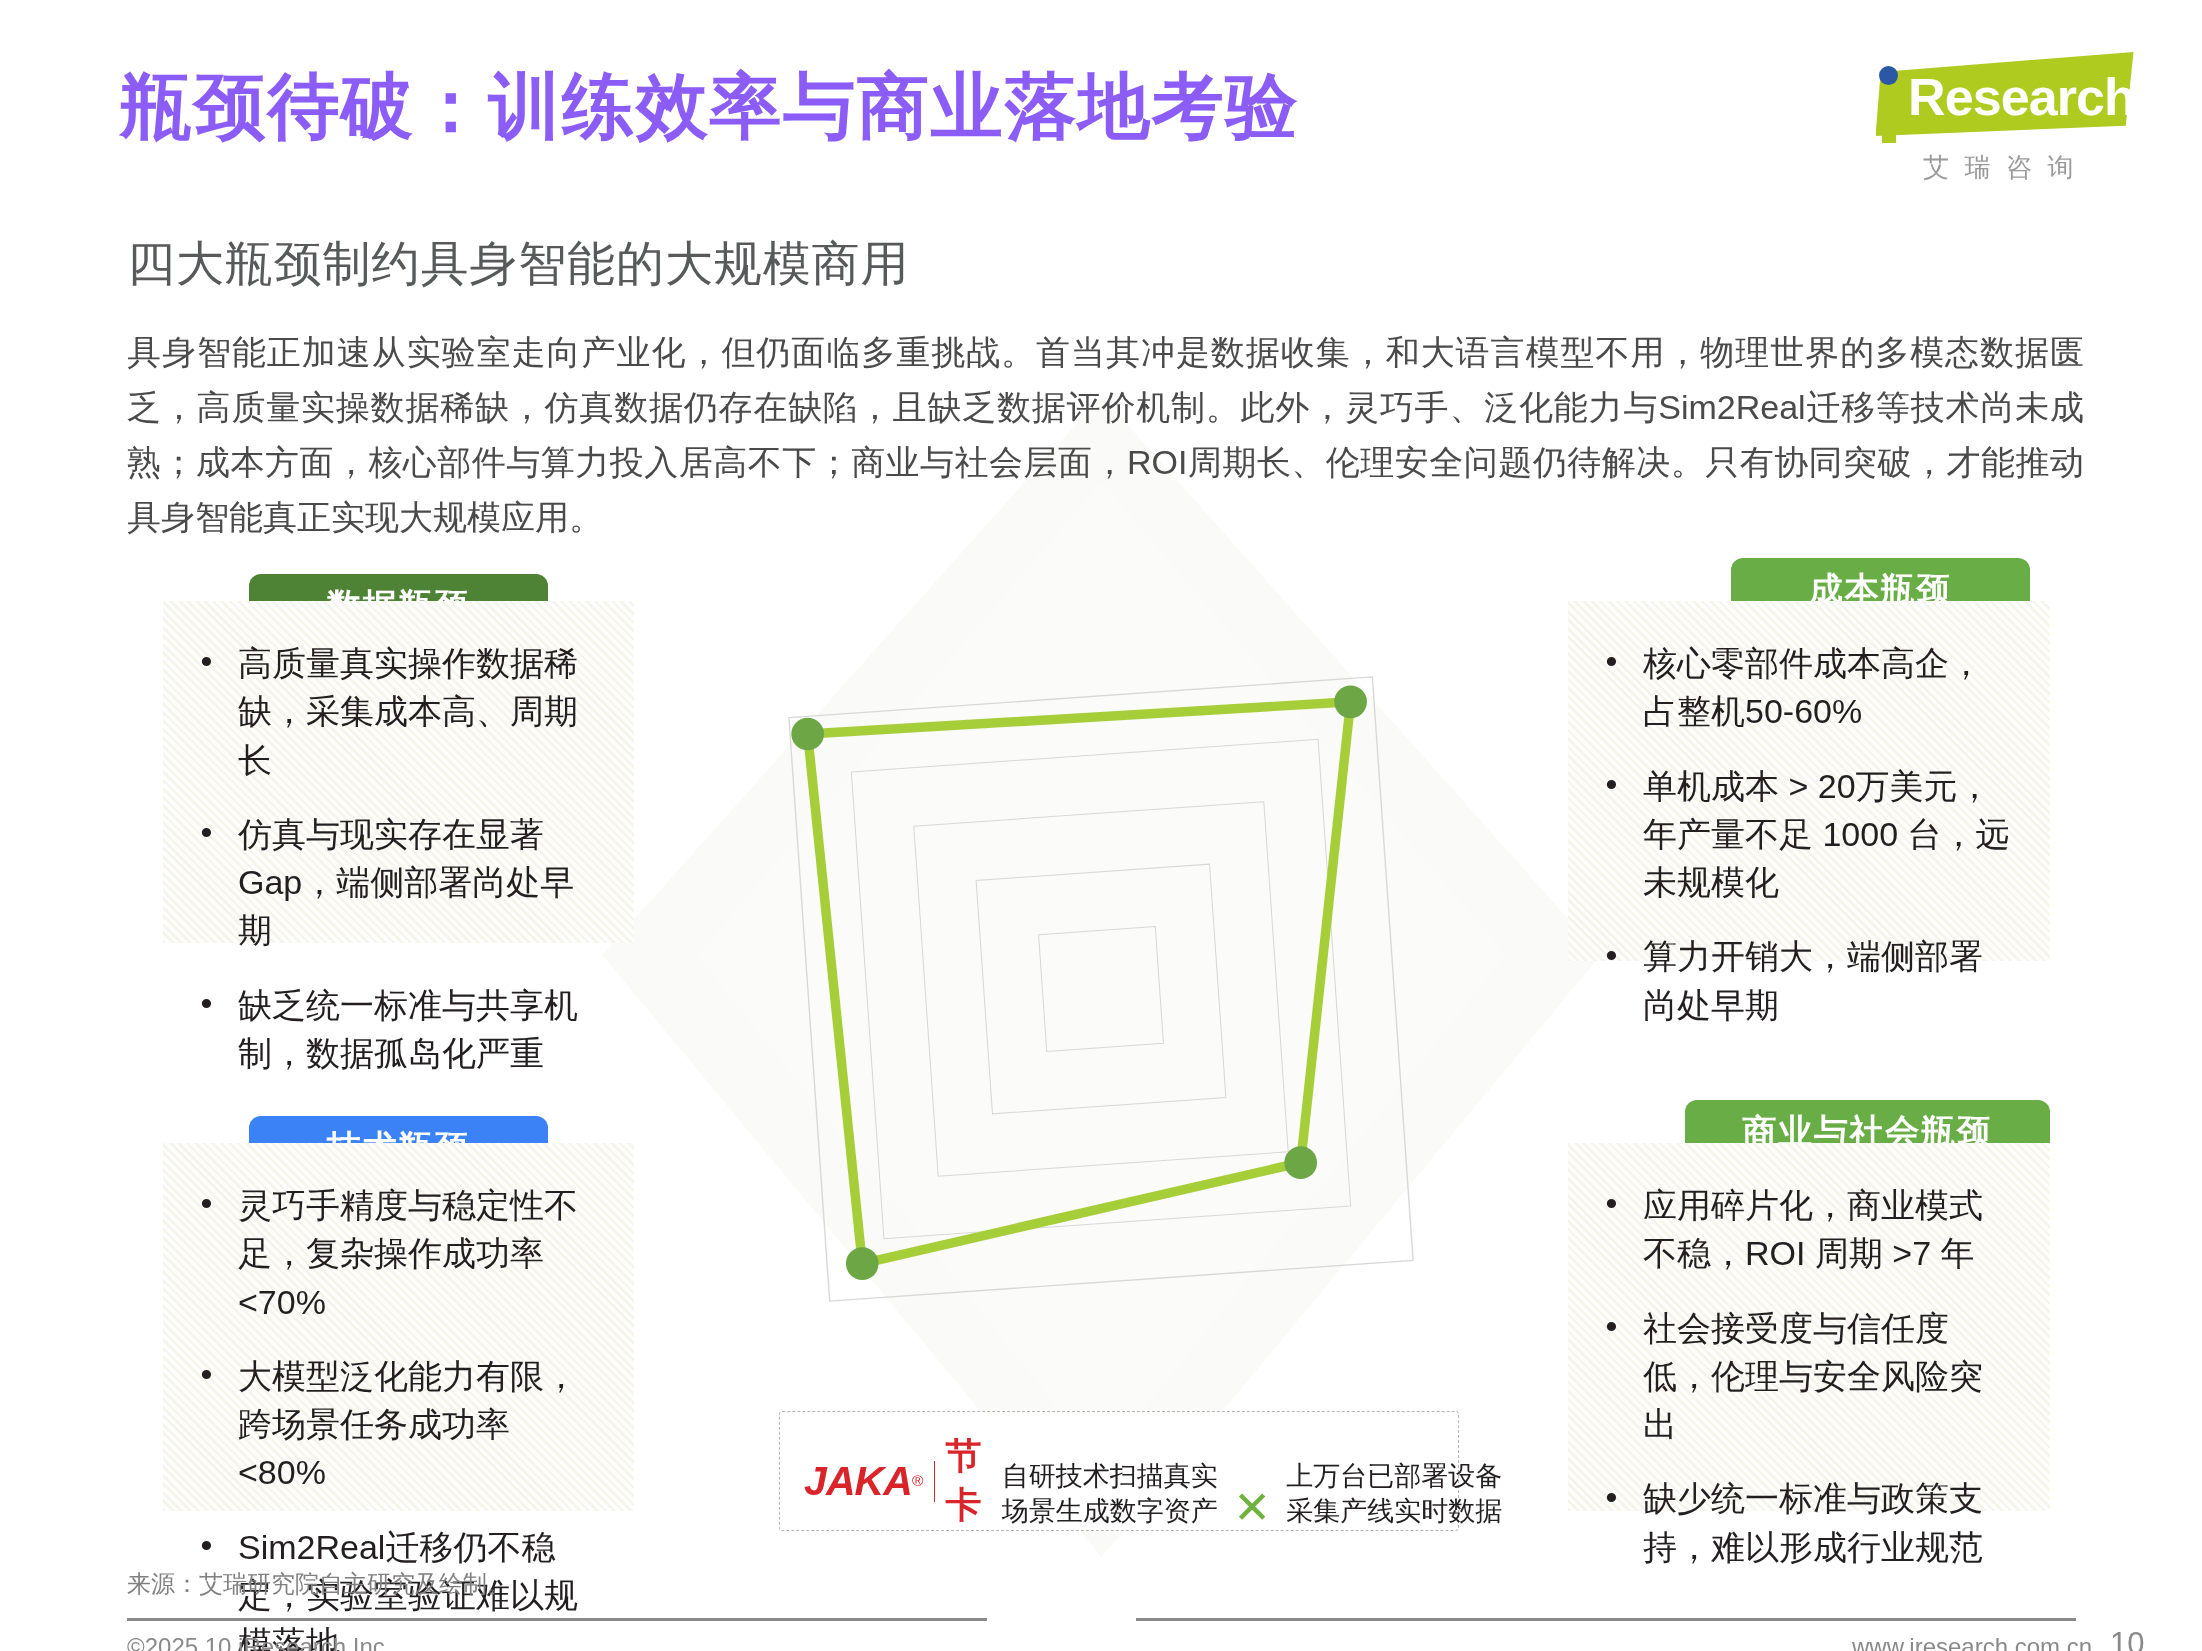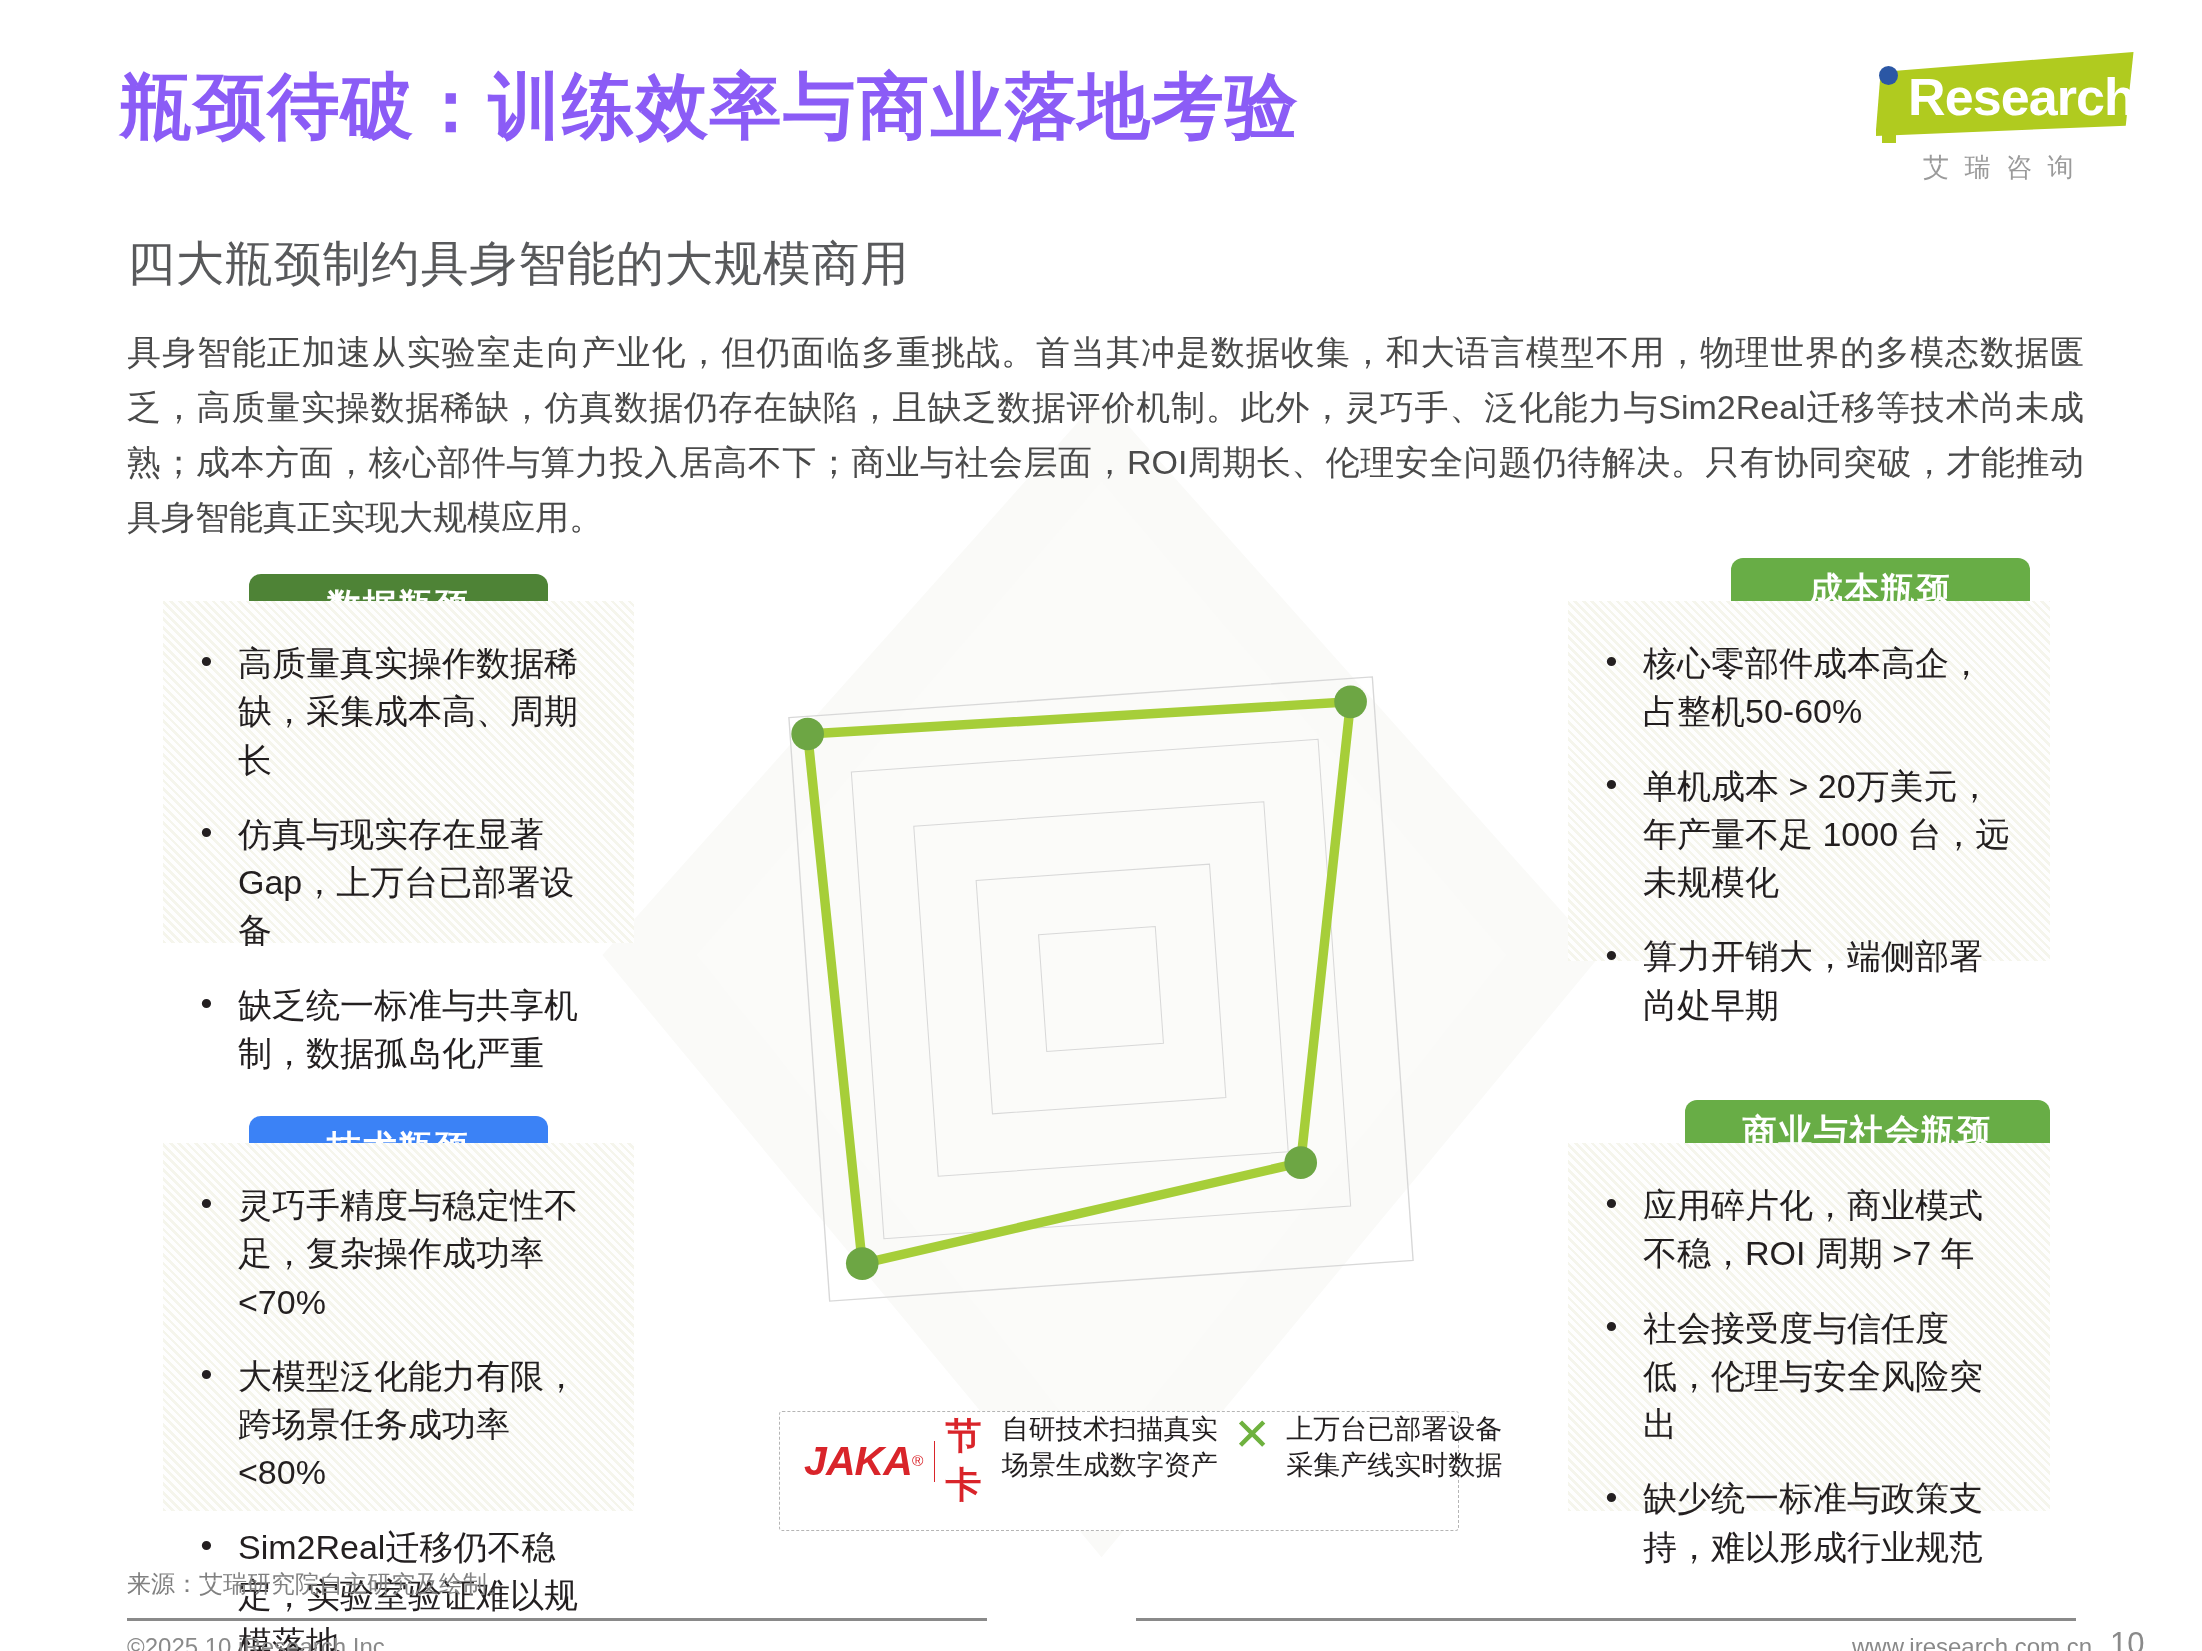--- a/index.html
+++ b/index.html
@@ -119,21 +119,21 @@
   #quad-biz   .badge { left:117px; width:365px; }
   #quad-biz   .card  { left:0; width:482px; height:368px; }
 
   
   #radar-chart { position:absolute; left:714px; top:602px; width:774px; height:774px; z-index:4; }
 
   
   #jaka-callout {
     position:absolute; left:779px; top:1411px; width:680px; height:120px;
     border:1.7px dashed #B5B5B5; border-radius:3.4px;
-    display:flex; align-items:flex-start; z-index:7; background:#ffffff;
+    display:flex; align-items:flex-end; z-index:7; background:#ffffff;
   }
   #jaka-logo { display:flex; align-items:center; margin-left:24px; margin-right:19px; }
   #jaka-word {
     font-size:41px; font-weight:bold; color:#D9242A;
     letter-spacing:-0.9px; font-style:italic;
   }
   #jaka-reg { font-size:15.5px; color:#D9242A; vertical-align:super; }
   #jaka-divider { width:2.6px; height:41px; background:#D9242A; margin:0 10.3px; }
   #jaka-cn { font-size:36px; font-weight:bold; color:#D9242A; }
   .jaka-text {
@@ -193,21 +193,21 @@
 
 <div id="page-subtitle">四大瓶颈制约具身智能的大规模商用</div>
 
 <div id="intro-paragraph">具身智能正加速从实验室走向产业化，但仍面临多重挑战。首当其冲是数据收集，和大语言模型不用，物理世界的多模态数据匮乏，高质量实操数据稀缺，仿真数据仍存在缺陷，且缺乏数据评价机制。此外，灵巧手、泛化能力与Sim2Real迁移等技术尚未成熟；成本方面，核心部件与算力投入居高不下；商业与社会层面，ROI周期长、伦理安全问题仍待解决。只有协同突破，才能推动具身智能真正实现大规模应用。</div>
 
 <div class="quad" id="quad-data">
   <div class="badge dark" style="background: rgb(78, 131, 54);">数据瓶颈</div>
   <div class="card">
     <ul class="bullets">
       <li>高质量真实操作数据稀缺，采集成本高、周期长</li>
-      <li>仿真与现实存在显著 Gap，上万台已部署设备</li>
+      <li>仿真与现实存在显著 Gap，端侧部署尚处早期</li>
       <li>缺乏统一标准与共享机制，数据孤岛化严重</li>
     </ul>
   </div>
 </div>
 
 <div class="quad" id="quad-cost">
   <div class="badge light" style="background: rgb(104, 173, 70);">成本瓶颈</div>
   <div class="card">
     <ul class="bullets">
       <li>核心零部件成本高企，占整机50-60%</li>

